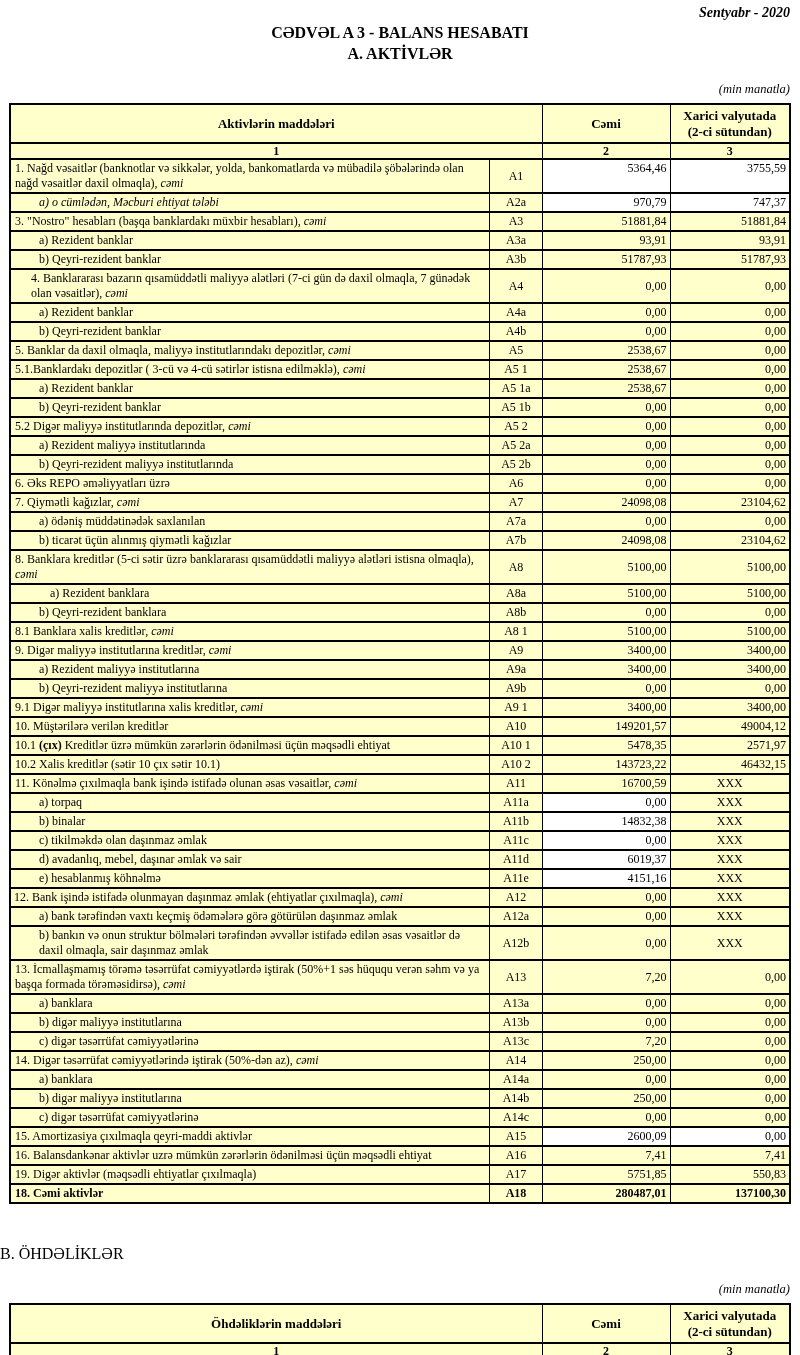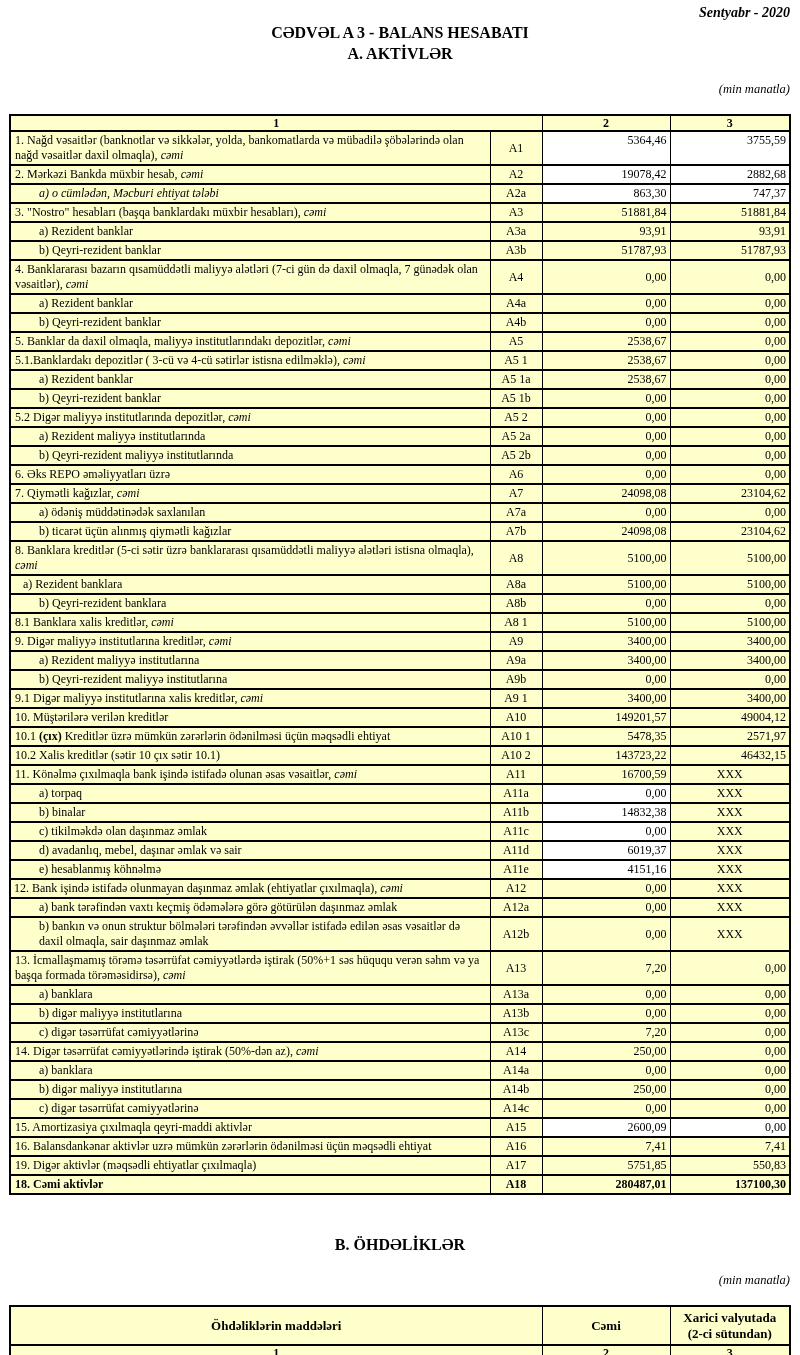--- a/index.html
+++ b/index.html
@@ -1,21 +1,21 @@
 <!DOCTYPE html>
 <html style="--cell-yellow: #FFFFCC; --cell-white: #FFFFFF; --border-c: #000000;"><head>
 <meta charset="utf-8">
 <style>
   html,body{margin:0;padding:0;background:#fff;}
   body{width:800px;min-height:1355px;color:#000;font-family:"Liberation Serif",serif;}
   .page{width:800px;height:1355px;overflow:hidden;position:relative;}
   .date-label{text-align:right;font-weight:bold;font-style:italic;font-size:14px;line-height:16px;padding:5px 10px 0 0;}
   .main-title{text-align:center;font-weight:bold;font-size:16px;line-height:19px;margin-top:2px;}
-  .unit-note{width:780px;margin:20px auto 18px auto;text-align:right;font-style:italic;font-size:12.5px;line-height:13px;}
-  .section-title{text-align:center;font-weight:bold;font-size:16px;line-height:19px;margin-top:40px;}
+  .unit-note{width:780px;margin:20px auto 7px auto;text-align:right;font-style:italic;font-size:12.5px;line-height:13px;}
+  .section-title{text-align:left;font-weight:normal;font-size:16px;line-height:19px;margin-top:40px;}
   table.sheet{width:780px;margin:0 auto;border-collapse:collapse;table-layout:fixed;background:var(--cell-yellow,#FFFFCC);border:2px solid var(--border-c,#000);}
   .col-name{width:480px}.col-code{width:52px}.col-total{width:128px}.col-foreign{width:120px}
   table.sheet th,table.sheet td{border:1px solid var(--border-c,#000);border-top-width:2px;border-bottom-width:2px;overflow:hidden;}
   tr.hdr th{font-size:13px;font-weight:bold;text-align:center;vertical-align:middle;height:37px;line-height:16px;padding:0 2px;}
   tr.nums td{font-size:12px;font-weight:bold;text-align:center;line-height:14px;padding:0;}
   tbody.rows td{font-size:12px;line-height:15px;padding:1px 3px;vertical-align:middle;}
   td.c-label{text-align:left;}
   td.c-code{text-align:center;}
   td.c-total,td.c-foreign{text-align:right;}
   td.white{background:var(--cell-white,#fff);}
@@ -35,43 +35,45 @@
   <div class="unit-note">(min manatla)</div>
 
   <table class="sheet">
     <colgroup>
         <col class="col-name">
         <col class="col-code">
         <col class="col-total">
         <col class="col-foreign">
       </colgroup>
     <thead>
+      <tr class="hdr">
+        <th colspan="2">Aktivlərin maddələri</th>
+        <th>Cəmi</th>
+        <th>
+          <div>Xarici valyutada</div>
+          <div>(2-ci sütundan)</div>
+        </th>
+      </tr>
       <tr class="nums">
         <td colspan="2">1</td>
         <td>2</td>
         <td>3</td>
       </tr>
     </thead>
     <tbody class="rows">
         <tr class="vtop">
           <td class="c-label" style="padding-left: 4px;">1. Nağd vəsaitlər (banknotlar və sikkələr, yolda, bankomatlarda və mübadilə şöbələrində olan nağd vəsaitlər daxil olmaqla), <i>cəmi</i></td>
           <td class="c-code">A1</td>
           <td class="c-total white">5364,46</td>
           <td class="c-foreign white">3755,59</td>
         </tr>
         <tr>
-          <td class="c-label" style="padding-left: 4px;">2. Mərkəzi Bankda müxbir hesab, <i>cəmi</i></td>
-          <td class="c-code">A2</td>
-          <td class="c-total white">19078,42</td>
-          <td class="c-foreign white">2882,68</td>
-        </tr>
-        <tr>
           <td class="c-label" style="padding-left: 28px;"><i>a) o cümlədən, Məcburi ehtiyat tələbi</i></td>
           <td class="c-code">A2a</td>
-          <td class="c-total white">863,30</td>
+          <td class="c-total white">970,79</td>
           <td class="c-foreign white">747,37</td>
         </tr>
         <tr>
           <td class="c-label" style="padding-left: 4px;">3. "Nostro" hesabları (başqa banklardakı müxbir hesabları), <i>cəmi</i></td>
           <td class="c-code">A3</td>
           <td class="c-total">51881,84</td>
           <td class="c-foreign">51881,84</td>
         </tr>
         <tr>
           <td class="c-label" style="padding-left: 28px;">a) Rezident banklar</td>
@@ -79,21 +81,21 @@
           <td class="c-total">93,91</td>
           <td class="c-foreign">93,91</td>
         </tr>
         <tr>
           <td class="c-label" style="padding-left: 28px;">b) Qeyri-rezident banklar</td>
           <td class="c-code">A3b</td>
           <td class="c-total">51787,93</td>
           <td class="c-foreign">51787,93</td>
         </tr>
         <tr>
-          <td class="c-label" style="padding-left: 4px;">4. Banklararası bazarın qısamüddətli maliyyə alətləri (7-ci gün də daxil olmaqla, 7 günədək olan vəsaitlər), <i>cəmi</i></td>
+          <td class="c-label" style="padding-left: 20px;">4. Banklararası bazarın qısamüddətli maliyyə alətləri (7-ci gün də daxil olmaqla, 7 günədək olan vəsaitlər), <i>cəmi</i></td>
           <td class="c-code">A4</td>
           <td class="c-total">0,00</td>
           <td class="c-foreign">0,00</td>
         </tr>
         <tr>
           <td class="c-label" style="padding-left: 28px;">a) Rezident banklar</td>
           <td class="c-code">A4a</td>
           <td class="c-total">0,00</td>
           <td class="c-foreign">0,00</td>
         </tr>
@@ -169,21 +171,21 @@
           <td class="c-total">24098,08</td>
           <td class="c-foreign">23104,62</td>
         </tr>
         <tr>
           <td class="c-label" style="padding-left: 4px;">8. Banklara kreditlər (5-ci sətir üzrə banklararası qısamüddətli maliyyə alətləri istisna olmaqla), <i>cəmi</i></td>
           <td class="c-code">A8</td>
           <td class="c-total">5100,00</td>
           <td class="c-foreign">5100,00</td>
         </tr>
         <tr>
-          <td class="c-label" style="padding-left: 12px;">a) Rezident banklara</td>
+          <td class="c-label" style="padding-left: 39px;">a) Rezident banklara</td>
           <td class="c-code">A8a</td>
           <td class="c-total">5100,00</td>
           <td class="c-foreign">5100,00</td>
         </tr>
         <tr>
           <td class="c-label" style="padding-left: 28px;">b) Qeyri-rezident banklara</td>
           <td class="c-code">A8b</td>
           <td class="c-total">0,00</td>
           <td class="c-foreign">0,00</td>
         </tr>

